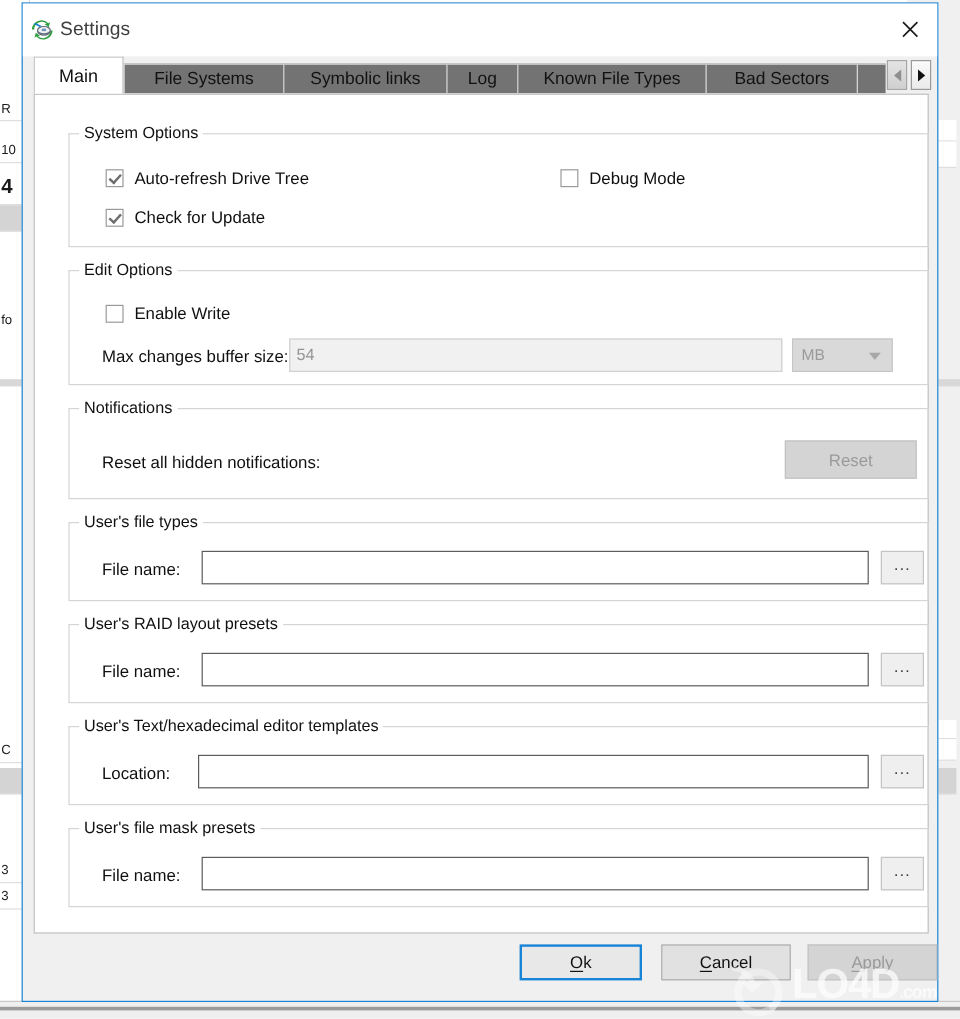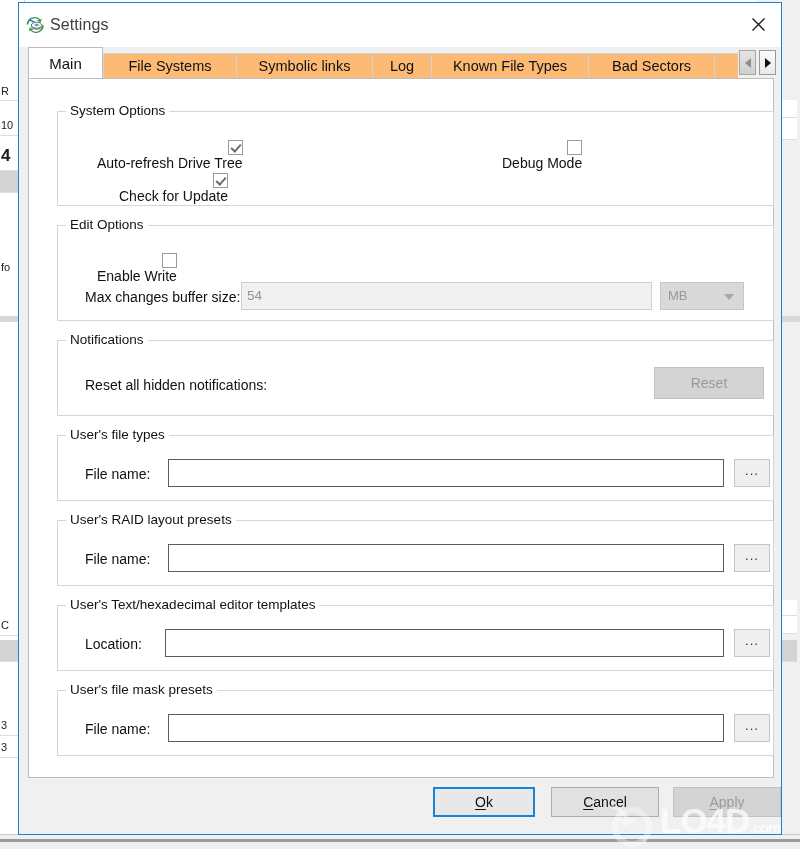--- a/index.html
+++ b/index.html
@@ -94,21 +94,21 @@
   
   .tabstrip {
     position: absolute; left: 9px; top: 44px; width: 746px; height: 31px;
   }
   .tabs-clip {
     position: absolute; left: 0; top: 0; width: 710px; height: 31px;
     overflow: hidden;
   }
   .tab {
     position: absolute; top: 6px; height: 25px;
-    background: #fdba74;
+    background: #737373;
     border: 1px solid #d3d3d3;
     border-bottom: none;
     box-sizing: border-box;
     font-size: 14.5px; color: #111;
     display: flex; align-items: center; justify-content: center;
     white-space: nowrap;
     cursor: default;
   }
   .tab.active {
     top: 0; height: 32px;
@@ -155,21 +155,21 @@
 
   .lbl {
     position: absolute;
     font-size: 14px; color: #101010; white-space: nowrap;
     line-height: 18px;
   }
 
   
   .cb {
     position: absolute;
-    display: flex; align-items: flex-end; cursor: default; flex-direction: column;
+    display: flex; align-items: center; cursor: default;
   }
   .cb-box {
     width: 15px; height: 15px;
     border: 1px solid #9a9a9a;
     background: #ffffff;
     box-sizing: border-box;
     position: relative; flex: 0 0 auto;
   }
   .cb-box.checked:after {
     content: "";
@@ -334,26 +334,26 @@
     <div class="tabpage">
 
       <div class="group" style="left:28px;top:32px;width:717px;height:95px;">
         <span class="group-title">System Options</span>
 
         <div class="cb" style="left:30px;top:28px;">
           <span class="cb-box checked"></span>
           <span class="cb-label">Auto-refresh Drive Tree</span>
         </div>
 
-        <div class="cb" style="left:30px;top:61px;margin-left:22px;">
+        <div class="cb" style="left:30px;top:61px;">
           <span class="cb-box checked"></span>
           <span class="cb-label">Check for Update</span>
         </div>
 
-        <div class="cb" style="left:391px;top:28px;padding-left:44px;">
+        <div class="cb" style="left:365px;top:28px;padding-left:44px;">
           <span class="cb-box"></span>
           <span class="cb-label">Debug Mode</span>
         </div>
       </div>
 
       <div class="group" style="left:28px;top:146px;width:717px;height:96px;">
         <span class="group-title">Edit Options</span>
 
         <div class="cb" style="left:30px;top:27px;">
           <span class="cb-box"></span>

